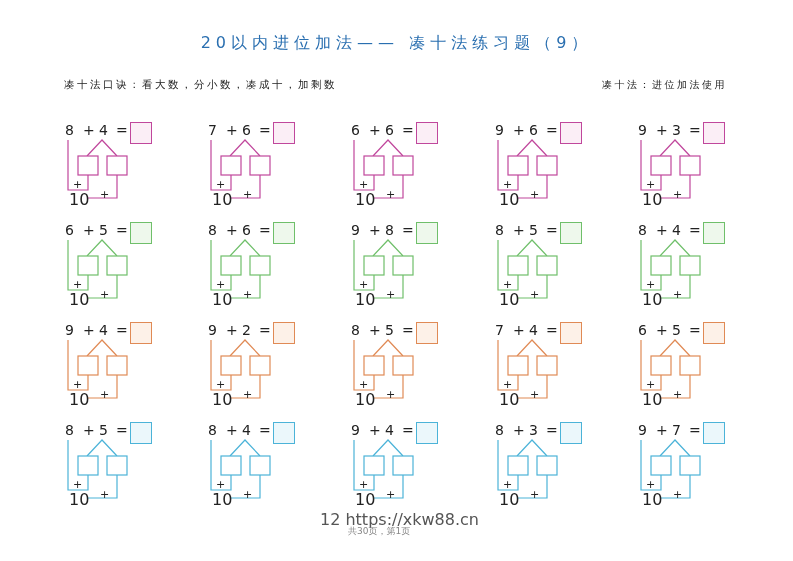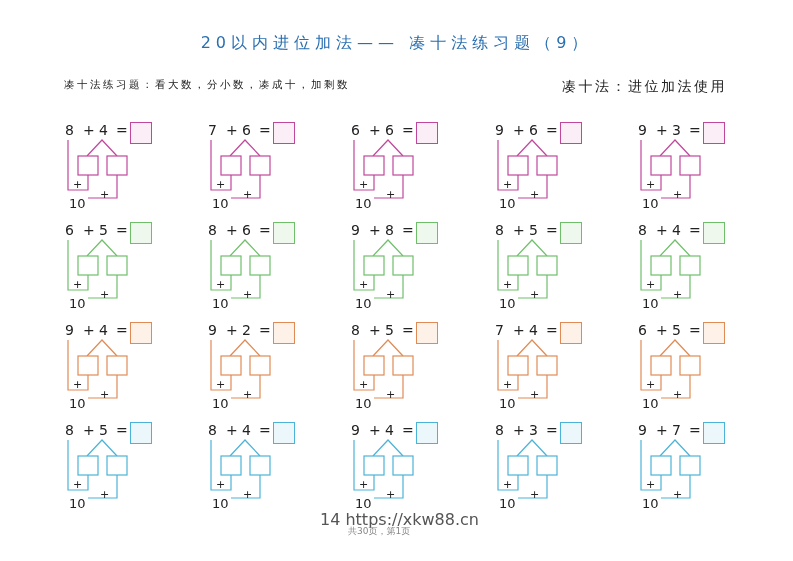--- a/index.html
+++ b/index.html
@@ -1,37 +1,37 @@
 <!DOCTYPE html>
 <html><head>
 <meta charset="utf-8">
 <style>
   html, body { margin:0; padding:0; background:#ffffff; }
   body { width:793px; height:561px; position:relative; overflow:hidden;
          font-family:"DejaVu Sans","Liberation Sans",sans-serif; color:#222; }
   .title { position:absolute; left:0; width:793px; top:33px; text-align:center;
            font-size:16px; letter-spacing:5px; color:#2a6fb0; }
   .rule-left { position:absolute; left:64px; top:78px; font-size:10.5px; letter-spacing:2.5px; color:#222; }
-  .rule-right { position:absolute; right:66px; top:78px; font-size:14px; letter-spacing:2.5px; color:#222; }
+  .rule-right { position:absolute; right:66px; top:78px; font-size:10px; letter-spacing:2.5px; color:#222; }
   .cell { position:absolute; width:110px; height:100px; }
   .cell svg { position:absolute; left:0; top:0; overflow:visible; }
   .eq { position:absolute; top:4px; left:5px; font-size:14px; color:#222; white-space:nowrap; }
   .eq span { position:absolute; top:0; }
   .ans { position:absolute; left:70px; top:4px; width:20px; height:20px; border:1.3px solid; }
   .plus1 { position:absolute; left:13px; top:60px; font-size:11px; }
-  .ten { position:absolute; left:9px; top:78px; font-size:13px; }
+  .ten { position:absolute; left:9px; top:72px; font-size:16px; }
   .plus2 { position:absolute; left:40px; top:70px; font-size:11px; }
   .footer-link { position:absolute; left:320px; top:510px; font-size:16px; color:#555; }
   .footer-page { position:absolute; left:348px; top:525px; font-size:9px; color:#888; }
 </style>
 </head>
 <body>
 
 <div class="title">20以内进位加法—— 凑十法练习题（9）</div>
-<div class="rule-left">凑十法练习题：看大数，分小数，凑成十，加剩数</div>
+<div class="rule-left">凑十法口诀：看大数，分小数，凑成十，加剩数</div>
 <div class="rule-right">凑十法：进位加法使用</div>
 
 <div id="grid">
     <div class="cell" style="left: 60px; top: 118px;">
       <svg width="110" height="100">
         <polyline points="8,22 8,72 28,72 28,57" fill="none" stroke="#c0479c" stroke-width="1.2"></polyline>
         <polyline points="28,80 57,80 57,57" fill="none" stroke="#c0479c" stroke-width="1.2"></polyline>
         <polyline points="27,38 42,22 57,38" fill="none" stroke="#c0479c" stroke-width="1.2"></polyline>
         <rect x="18" y="38" width="20" height="19" fill="#fff" stroke="#c0479c" stroke-width="1.2"></rect>
         <rect x="47" y="38" width="20" height="19" fill="#fff" stroke="#c0479c" stroke-width="1.2"></rect>
@@ -403,14 +403,14 @@
         <span style="left:34px">7</span>
         <span style="left:51px">=</span>
       </div>
       <div class="ans" style="border-color:#4bb3d8;background:#ebf7fb"></div>
       <div class="plus1">+</div>
       <div class="ten">10</div>
       <div class="plus2">+</div>
     </div>
   </div>
 
-<div class="footer-link">14 https://xkw88.cn</div>
+<div class="footer-link">12 https://xkw88.cn</div>
 <div class="footer-page">共30页，第1页</div>
 
 </body></html>

